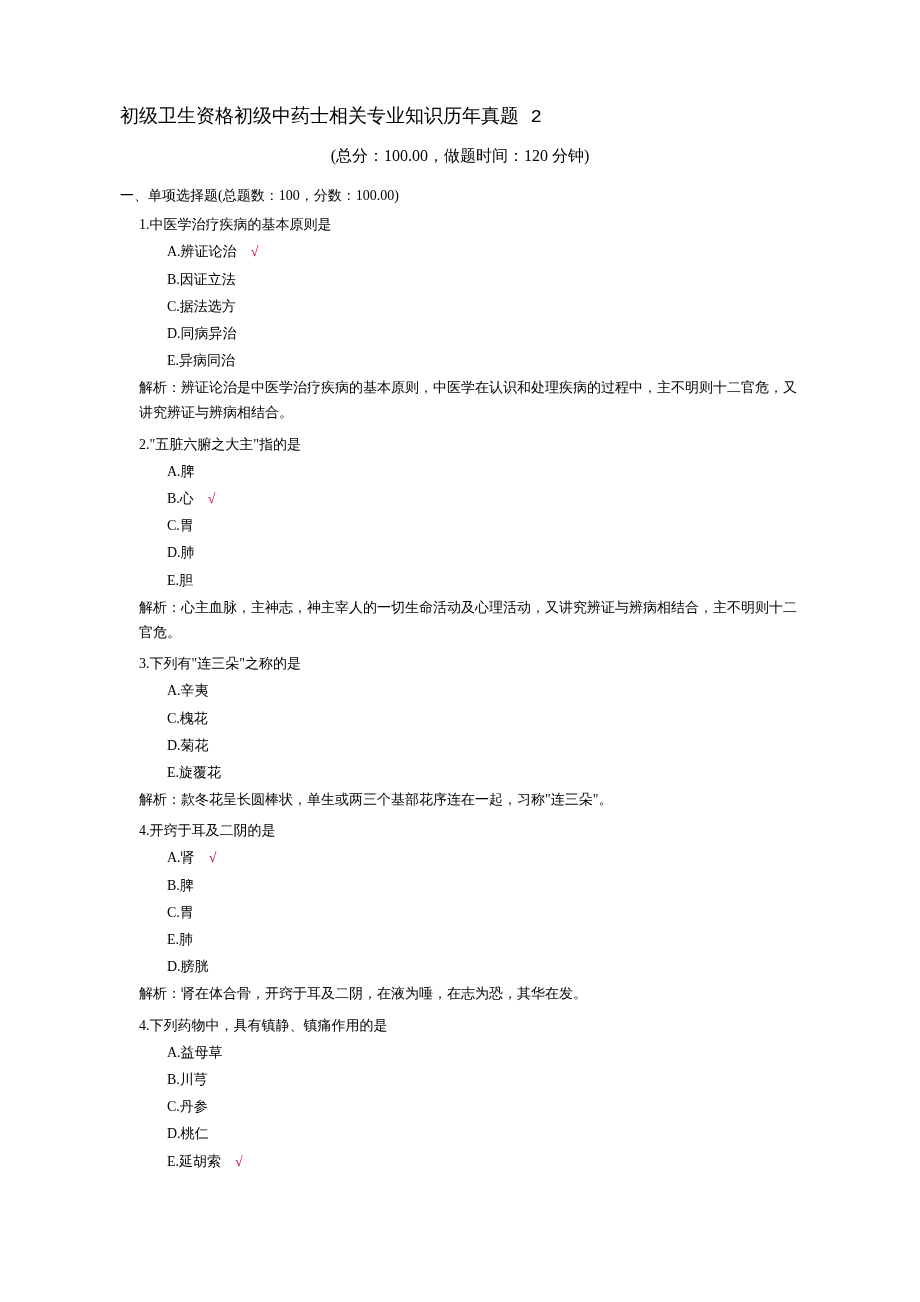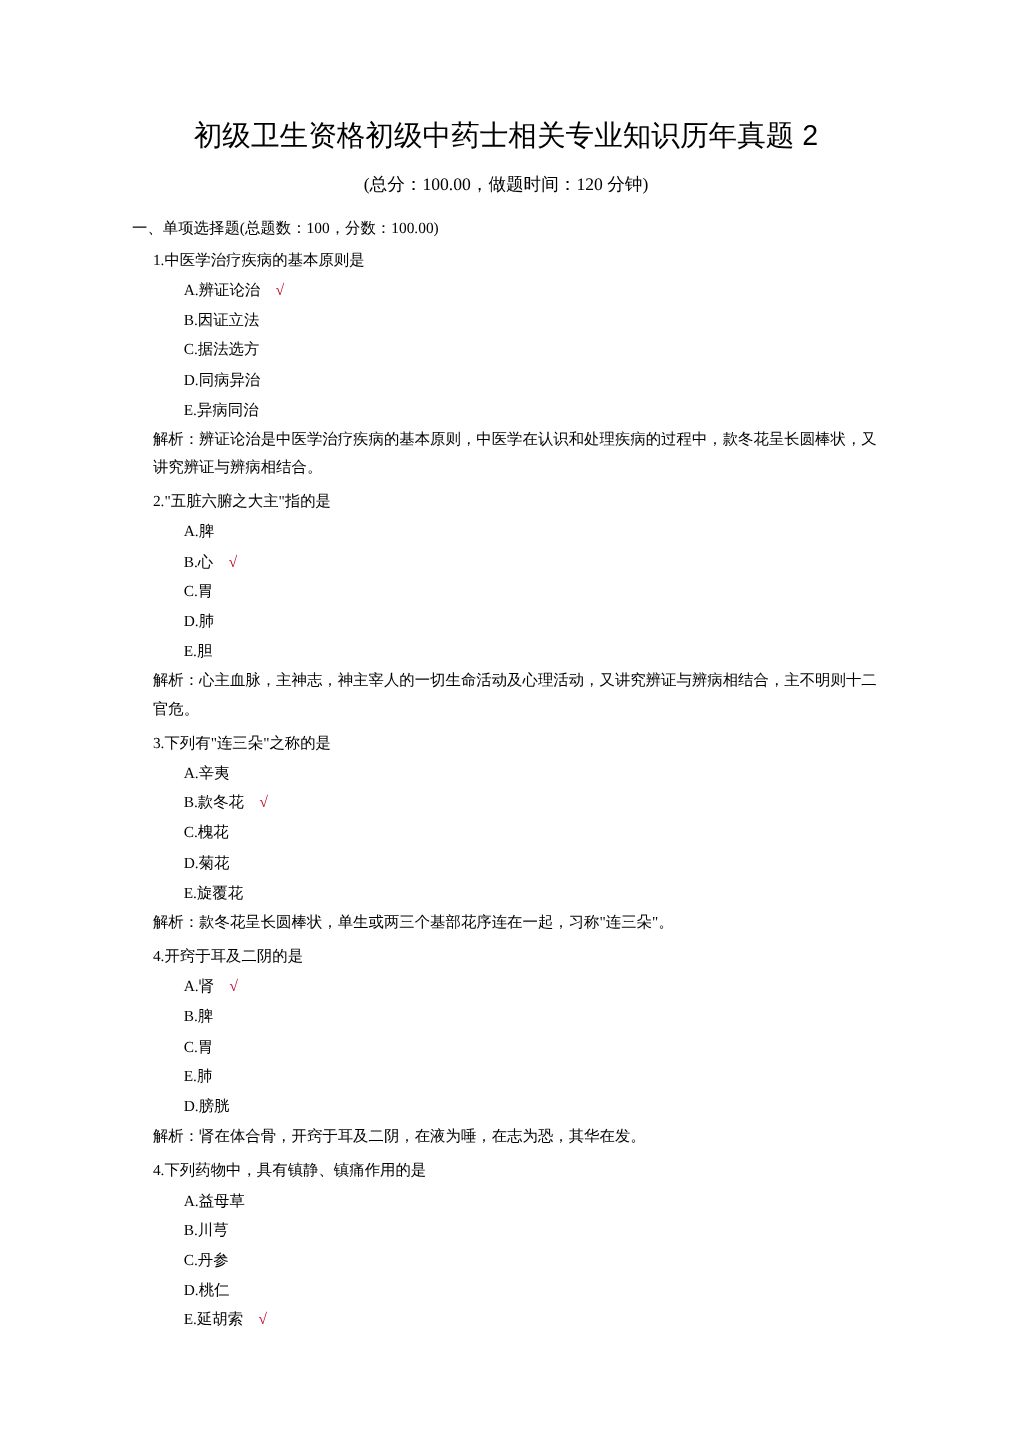--- a/index.html
+++ b/index.html
@@ -9,23 +9,22 @@
     font-size: 14px;
     color: #000;
     background: #fff;
     width: 920px;
     line-height: 1.8;
   }
   .page {
     padding: 100px 120px 60px 120px;
   }
   .title {
-    text-align: center;
-    font-family: Liberation Sans, sans-serif;
-    font-size: 26px;
+    font-family: Liberation Mono, monospace;
+    font-size: 19px;
     margin-bottom: 8px;
   }
   .meta {
     text-align: center;
     font-size: 16px;
     margin-bottom: 12px;
   }
   .section-heading {
     margin-bottom: 4px;
   }
@@ -57,35 +56,34 @@
   <div class="meta">(总分：100.00，做题时间：120 分钟)</div>
   <div class="section-heading">一、单项选择题(总题数：100，分数：100.00)</div>
   <div id="questions">
       <div class="q-block">
         <div class="question-text">1.中医学治疗疾病的基本原则是</div>
         <div class="option"><span>A.辨证论治</span><span class="check">√</span></div>
         <div class="option"><span>B.因证立法</span></div>
         <div class="option"><span>C.据法选方</span></div>
         <div class="option"><span>D.同病异治</span></div>
         <div class="option"><span>E.异病同治</span></div>
-        <div class="analysis">解析：辨证论治是中医学治疗疾病的基本原则，中医学在认识和处理疾病的过程中，款冬花呈长圆棒状，又讲究辨证与辨病相结合。</div>
+        <div class="analysis">解析：辨证论治是中医学治疗疾病的基本原则，中医学在认识和处理疾病的过程中，主不明则十二官危，又讲究辨证与辨病相结合。</div>
       </div>
       <div class="q-block">
         <div class="question-text">2."五脏六腑之大主"指的是</div>
         <div class="option"><span>A.脾</span></div>
         <div class="option"><span>B.心</span><span class="check">√</span></div>
         <div class="option"><span>C.胃</span></div>
         <div class="option"><span>D.肺</span></div>
         <div class="option"><span>E.胆</span></div>
         <div class="analysis">解析：心主血脉，主神志，神主宰人的一切生命活动及心理活动，又讲究辨证与辨病相结合，主不明则十二官危。</div>
       </div>
       <div class="q-block">
         <div class="question-text">3.下列有"连三朵"之称的是</div>
         <div class="option"><span>A.辛夷</span></div>
-        <div class="option"><span>B.款冬花</span><span class="check">√</span></div>
         <div class="option"><span>C.槐花</span></div>
         <div class="option"><span>D.菊花</span></div>
         <div class="option"><span>E.旋覆花</span></div>
         <div class="analysis">解析：款冬花呈长圆棒状，单生或两三个基部花序连在一起，习称"连三朵"。</div>
       </div>
       <div class="q-block">
         <div class="question-text">4.开窍于耳及二阴的是</div>
         <div class="option"><span>A.肾</span><span class="check">√</span></div>
         <div class="option"><span>B.脾</span></div>
         <div class="option"><span>C.胃</span></div>

